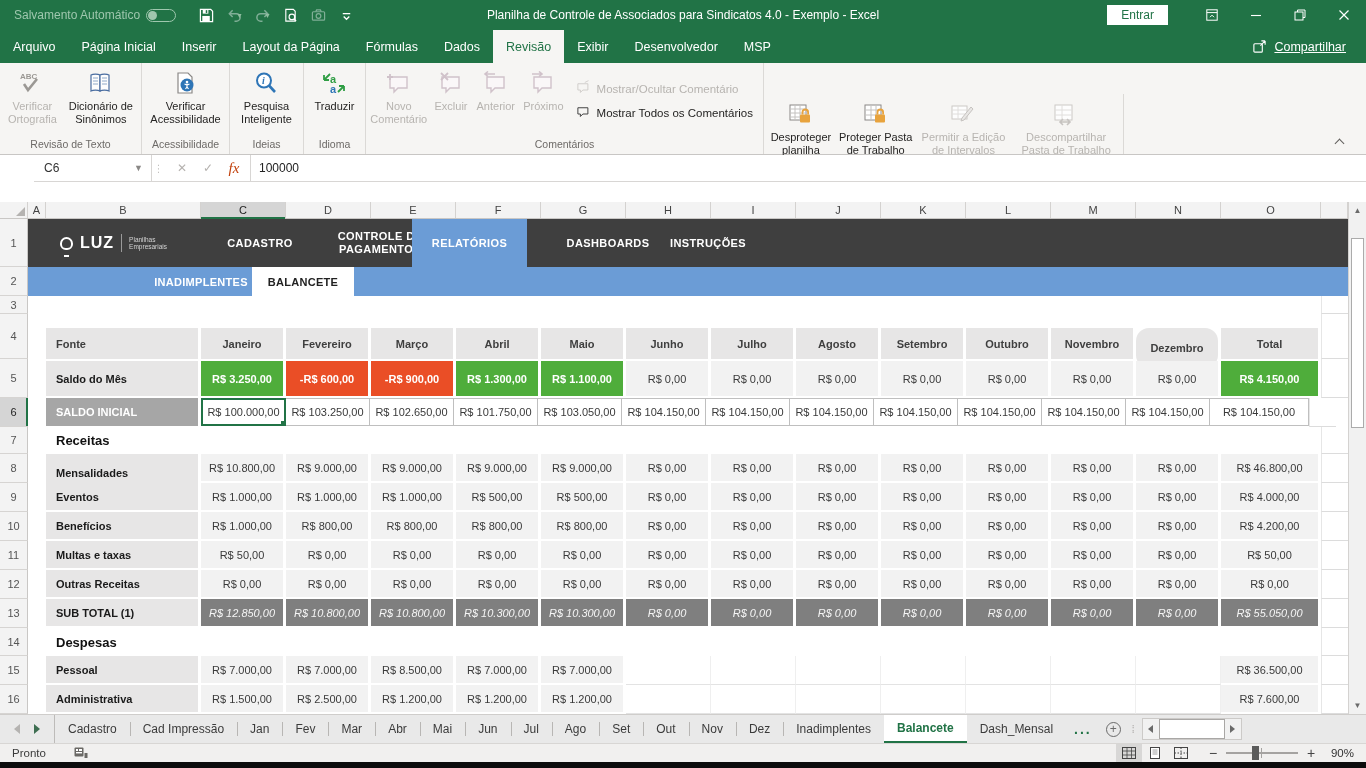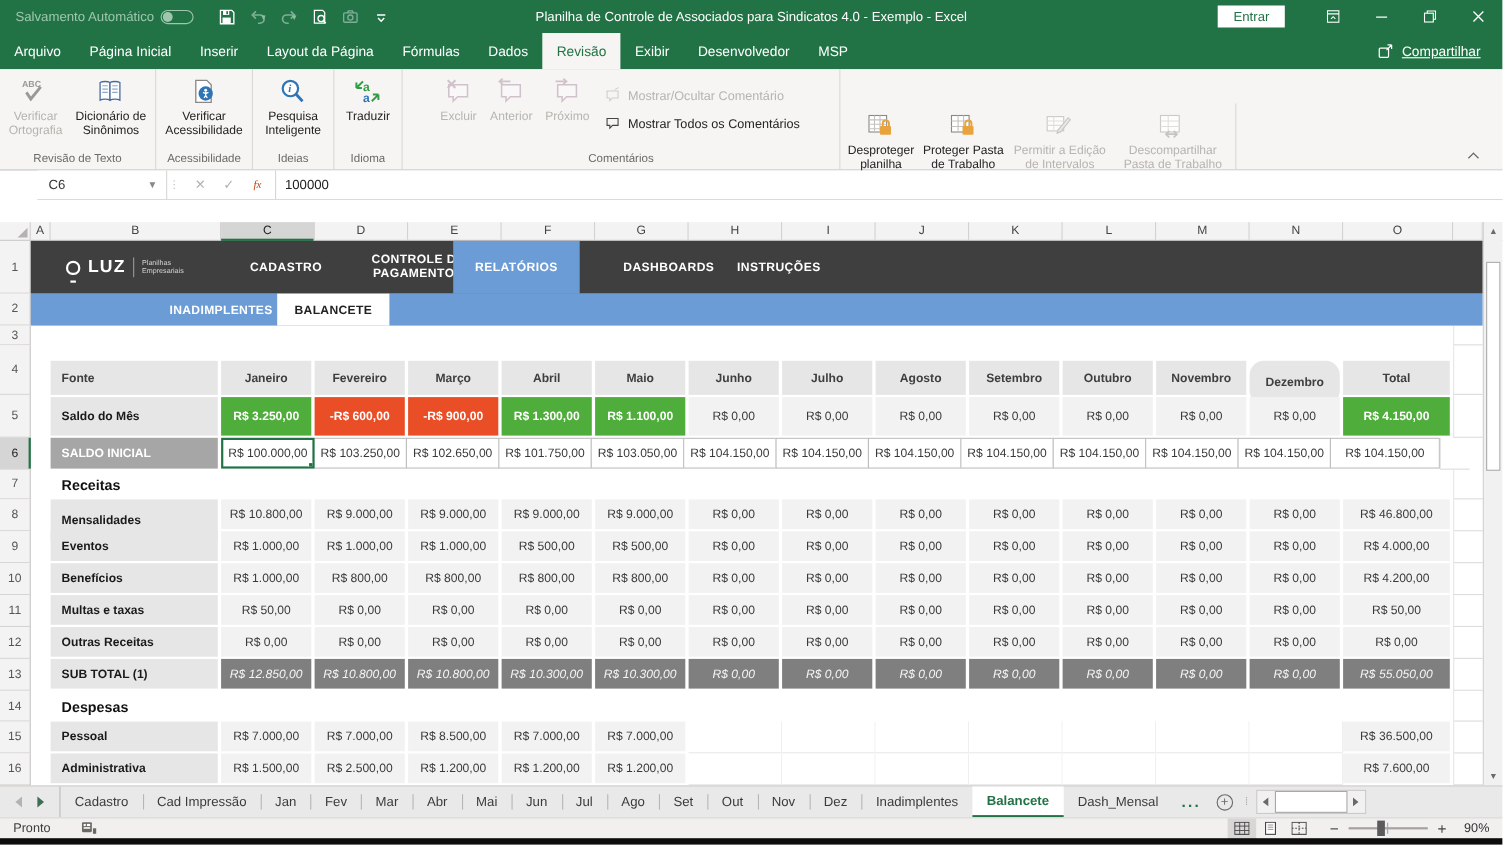--- a/index.html
+++ b/index.html
@@ -49,21 +49,21 @@
   .ribbon-collapse { position:absolute; right:22px; bottom:8px; width:9px; height:9px; }
   .ribbon-collapse::before { content:""; position:absolute; left:1px; top:3px; width:6px; height:6px; border-left:1.6px solid #605e5c; border-top:1.6px solid #605e5c; transform:rotate(45deg); }
 
   
   .formulabar { position:absolute; top:155px; left:0; width:1366px; height:27px; background:#fff; border-bottom:1px solid #d8d6d4; display:flex; align-items:stretch;margin-left:34px; }
   .namebox { width:118px; border-right:1px solid #d8d6d4; display:flex; align-items:center; padding-left:10px; font-size:12px; color:#333; }
   .nb-caret { margin-left:auto; margin-right:8px; color:#8a8886; font-size:9px; }
   .fb-dots { width:14px; display:flex; align-items:center; justify-content:center; color:#c2c0be; font-size:10px; letter-spacing:1px; }
   .fb-btns { display:flex; align-items:center; gap:2px; padding:0 4px; border-right:1px solid #d8d6d4; }
   .fb-btn { width:24px; text-align:center; color:#b5b2af; font-size:12px; }
-  .fb-fx { color:#c2410c; font-family:Liberation Serif, serif; font-style:italic; font-size:10px; }
+  .fb-fx { color:#c2410c; font-family:Liberation Serif, serif; font-style:italic; font-size:15px; }
   .fb-input { flex:1; display:flex; align-items:center; padding-left:8px; font-size:12px; color:#222; }
 
   
   .gapband { position:absolute; top:182px; left:0; width:1366px; height:20px; background:#fff; }
   .colheaders { position:absolute; top:202px; left:0; width:1366px; height:17px; display:flex; background:#f3f3f3; border-bottom:1px solid #c9c7c5; }
   .ch { border-right:1px solid #d4d2d0; font-size:11px; color:#444; text-align:center; line-height:16px; flex:none; position:relative; }
   .ch.sel { background:#d5d5d5; color:#222; }
   .ch.sel::after { content:""; position:absolute; left:0; right:0; bottom:-1px; height:2px; background:#217346; }
   .corner { position:relative; }
   .corner::after { content:""; position:absolute; right:2px; bottom:2px; border-left:9px solid transparent; border-bottom:9px solid #b5b3b1; }
@@ -321,20 +321,29 @@
                   <text x="8" y="22" font-size="11" font-weight="bold" fill="#2e75b6" font-family="sans-serif">a</text>
                 </svg>
               </div>
               <div class="rlb">Traduzir</div>
             </div>
           </div>
           <div class="grp-label">Idioma</div>
         </div>
         <div class="rgroup" style="width: 398px;">
           <div class="grp-body">
+            <div class="rbtn disabled" style="width: 66px;">
+              <div class="ric">
+                <svg viewBox="0 0 24 24">
+                  <path d="M4 6h17v11h-9l-4 4v-4H4z" fill="#faf7f8" stroke="#d0c2ca" stroke-width="1.4"></path>
+                  <path d="M4 3v6 M1 6h6" stroke="#d0c2ca" stroke-width="1.8"></path>
+                </svg>
+              </div>
+              <div class="rlb">Novo Comentário</div>
+            </div>
             <div class="rbtn disabled" style="width: 46px;">
               <div class="ric">
                 <svg viewBox="0 0 24 24">
                   <path d="M4 6h17v11h-9l-4 4v-4H4z" fill="#faf7f8" stroke="#d0c2ca" stroke-width="1.4"></path>
                   <path d="M3 2l7 7 M10 2L3 9" stroke="#d0c2ca" stroke-width="1.8"></path>
                 </svg>
               </div>
               <div class="rlb">Excluir</div>
             </div>
             <div class="rbtn disabled" style="width: 50px;">

